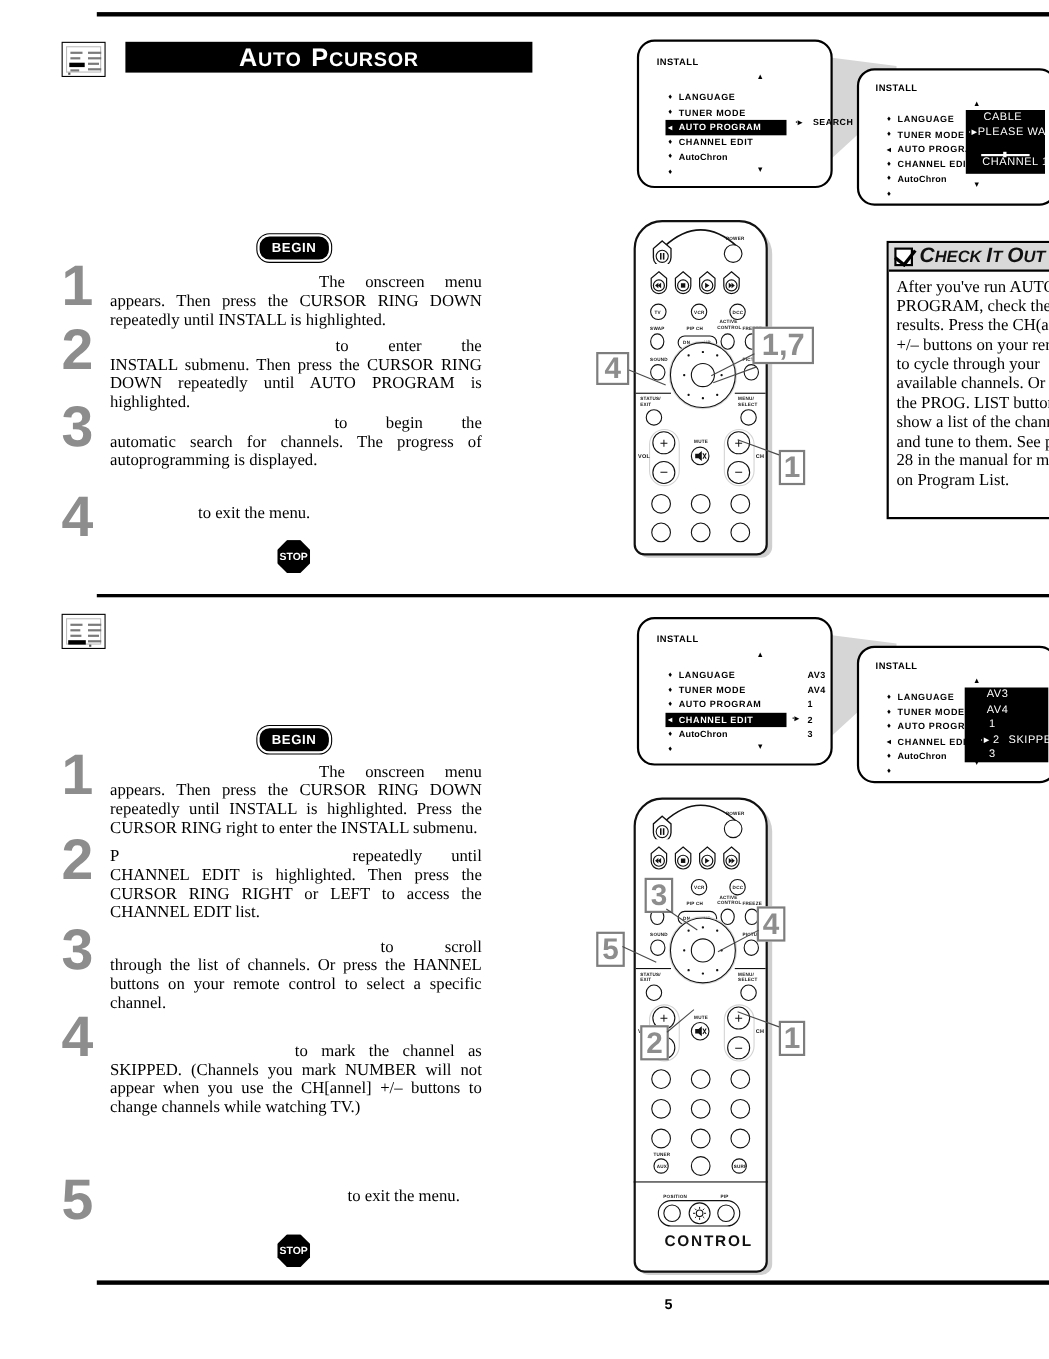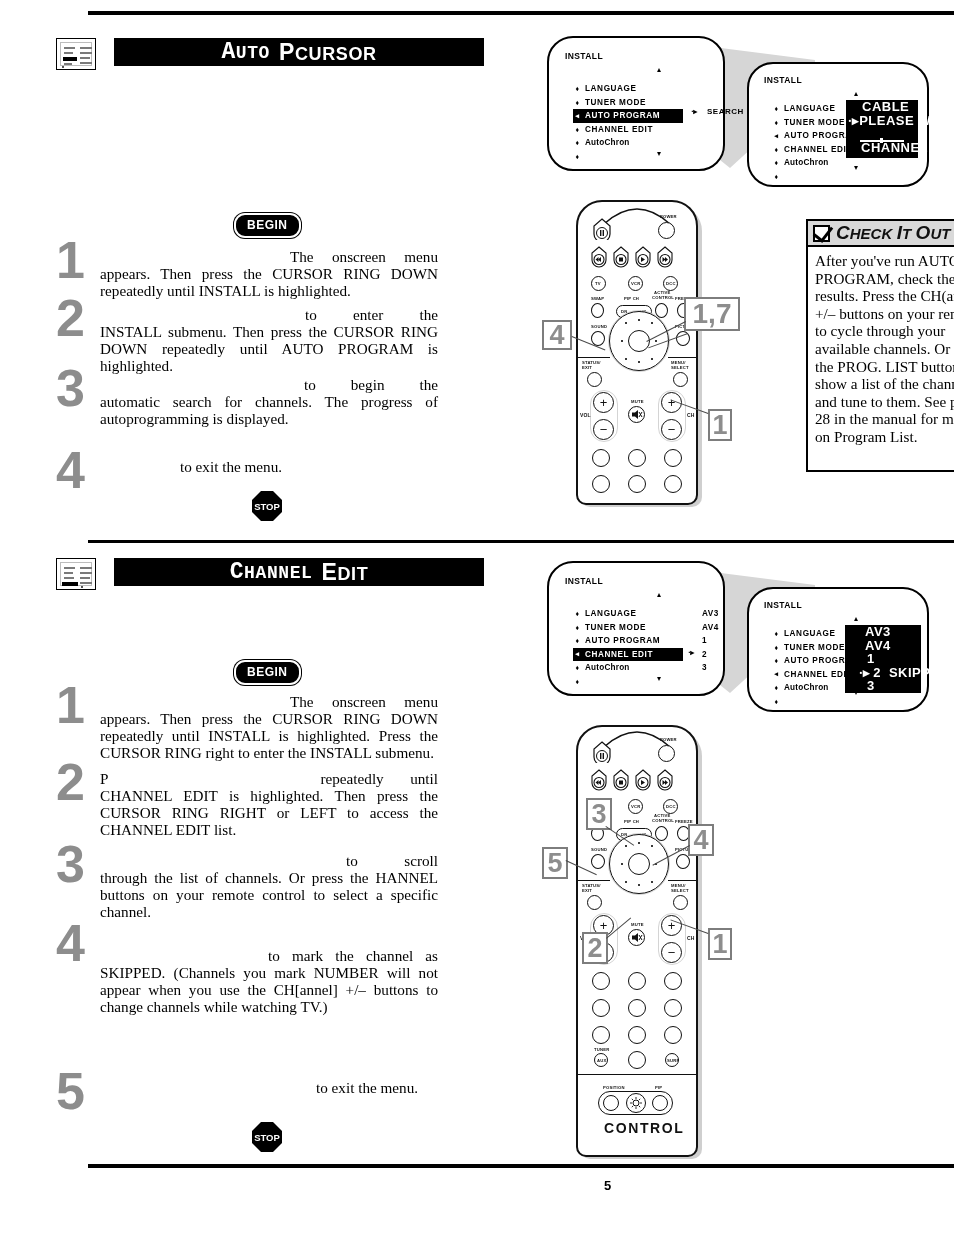--- a/index.html
+++ b/index.html
@@ -36,21 +36,21 @@
   .sect-bar {
     position:absolute; left:58px; top:0; width:370px; height:28px;
     background:#000; color:#fff;
     font-family:"Liberation Sans", sans-serif;
     font-weight:bold;
     display:flex; align-items:center; justify-content:center;
     letter-spacing:0.6px;
   }
   .sect-bar .sc { font-size:23px; }
   .sect-bar .sm { font-size:18px; }
-  .sect-bar .w  { margin-right:9px;font-family:Liberation Mono, monospace; }
+  .sect-bar .w  { margin-right:9px; }
 
   
   .begin {
     position:absolute;
     font-family:"Liberation Sans", sans-serif;
     font-weight:bold; font-size:12px; letter-spacing:0.5px;
     color:#fff; background:#000;
     border:2px solid #000; border-radius:9px;
     padding:1px 9px 2px 9px;
     box-shadow:0 0 0 2px #fff, 0 0 0 3px #000;
@@ -79,21 +79,21 @@
     font-family:"Liberation Serif", serif;
     font-size:15.2px; line-height:17px;
     text-align:justify;
   }
   .step .body p { margin:0 0 9px 0; }
   .gap-lead { display:inline-block; }
 
   
   .tvscreen {
     position:absolute; background:#fff;
-    border:2.5px solid #000; border-radius:26px;
+    border:2.5px solid #000; border-radius:16px;margin-left:32px;
   }
   .tvscreen .title {
     position:absolute; font-family:"Liberation Sans", sans-serif;
     font-size:8.5px; font-weight:bold; letter-spacing:0.4px;
   }
   .menu-list { position:absolute; }
   .menu-row {
     display:flex; align-items:center;
     height:13.5px;
     font-family:"Liberation Sans", sans-serif;
@@ -113,21 +113,21 @@
   }
   .valcol {
     position:absolute; font-family:"Liberation Sans", sans-serif;
     font-size:8.2px; font-weight:bold; letter-spacing:0.5px;
   }
   .valcol div { height:13.5px; line-height:13.5px; }
   .blackpanel { position:absolute; background:#000; color:#fff; }
   .blackpanel .pr {
     height:13.5px; line-height:13.5px;
     font-family:"Liberation Sans", sans-serif;
-    font-size:13px; font-weight:bold; letter-spacing:0.5px;
+    font-size:10px; font-weight:normal; letter-spacing:0.5px;
     white-space:nowrap;
   }
   .progbar { position:absolute; height:2px; background:#fff; }
   .progknob { position:absolute; width:3px; height:5px; background:#fff; }
 
   
   .wedge { position:absolute; }
 
   
   .cio {
@@ -475,24 +475,20 @@
       <div class="ln" style="left:7px; top:8px; width:11px;"></div>
       <div class="ln" style="left:7px; top:13px; width:9px;"></div>
       <div class="ln" style="left:7px; top:18px; width:10px;"></div>
       <div class="blk" style="left:5px; top:23px; width:16px;"></div>
       <div class="ln" style="left:23px; top:8px; width:12px;"></div>
       <div class="ln" style="left:23px; top:13px; width:12px;"></div>
       <div class="ln" style="left:23px; top:18px; width:10px;"></div>
       <div class="ln" style="left:23px; top:23px; width:12px;"></div>
       <div class="dot" style="left:24px; top:27px;"></div>
     </div>
-    <div class="sect-bar">
-      <span class="w"><span class="sc">C</span><span class="sm">HANNEL</span></span>
-      <span><span class="sc">E</span><span class="sm">DIT</span></span>
-    </div>
   </div>
 
   <div class="begin" style="left:236px; top:662px;">BEGIN</div>
 
   <div class="step" style="left:56px; top:693px;">
     <div class="num">1</div>
     <div class="body">
         <p><span class="gap-lead" style="width:190px;"></span><span>The onscreen menu appears. Then press the CURSOR RING DOWN repeatedly until INSTALL is highlighted. Press the CURSOR RING right to enter the INSTALL submenu.</span></p>
       </div>
   </div>

